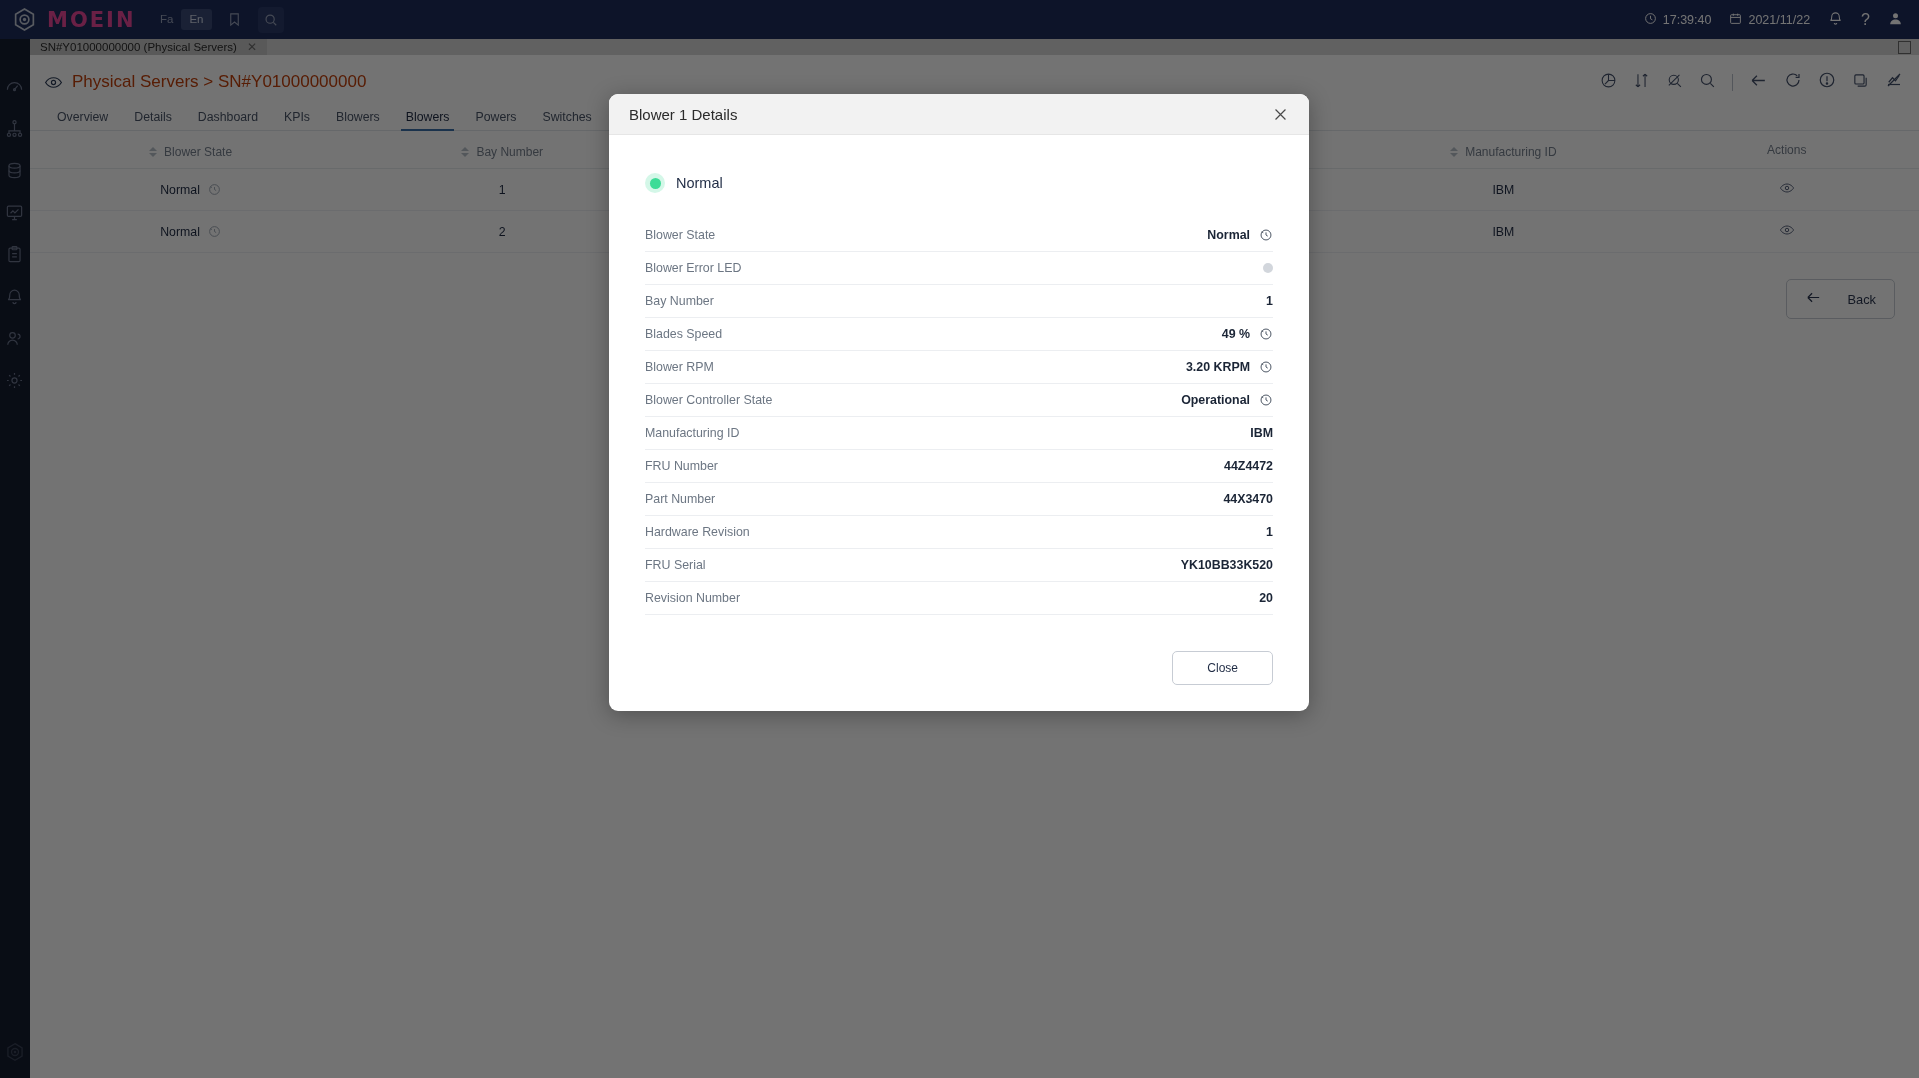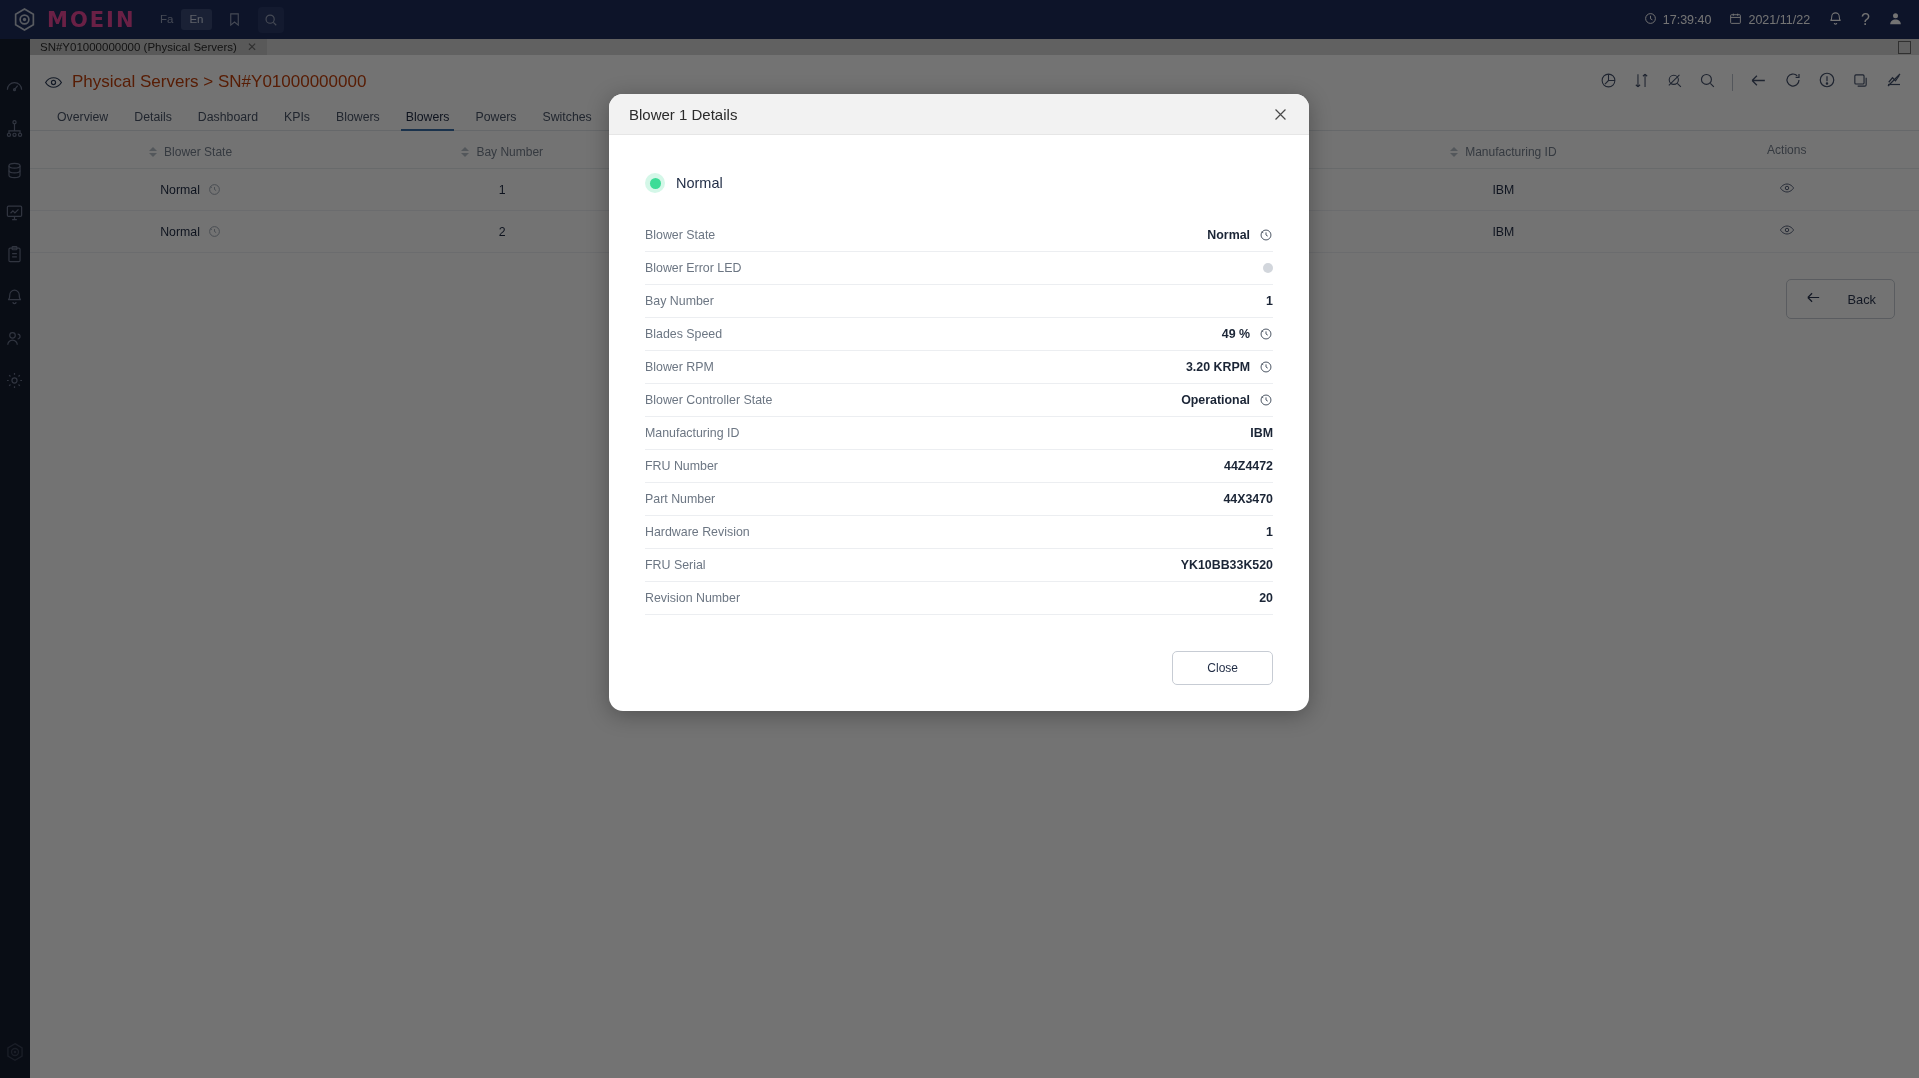--- a/index.html
+++ b/index.html
@@ -120,21 +120,21 @@
     border: 1px solid #c7ccd4; border-radius: 5px; background: #fff;
     padding: 9px 18px; font-size: 12.8px; color: #2c3750; cursor: pointer;
   }
 
   
   .overlay {
     position: absolute; inset: 0; background: rgba(0,0,0,0.55); z-index: 20;
   }
   .modal {
     position: absolute; left: 609px; top: 94px; width: 700px;
-    background: #ffffff; border-radius: 14px; z-index: 21;
+    background: #ffffff; border-radius: 9px; z-index: 21;
     box-shadow: 0 4px 22px rgba(0,0,0,0.3);
     overflow: hidden;
   }
   .modal-head {
     background: #f2f2f2; height: 41px; display: flex; align-items: center;
     padding: 0 20px; border-bottom: 1px solid #e6e6e6;
   }
   .modal-title { font-size: 15px; color: #2b2b2b; }
   .modal-close { margin-left: auto; color: #4a4a4a; cursor: pointer; display: flex; }
   .modal-body { padding: 26px 36px 10px 36px; }

